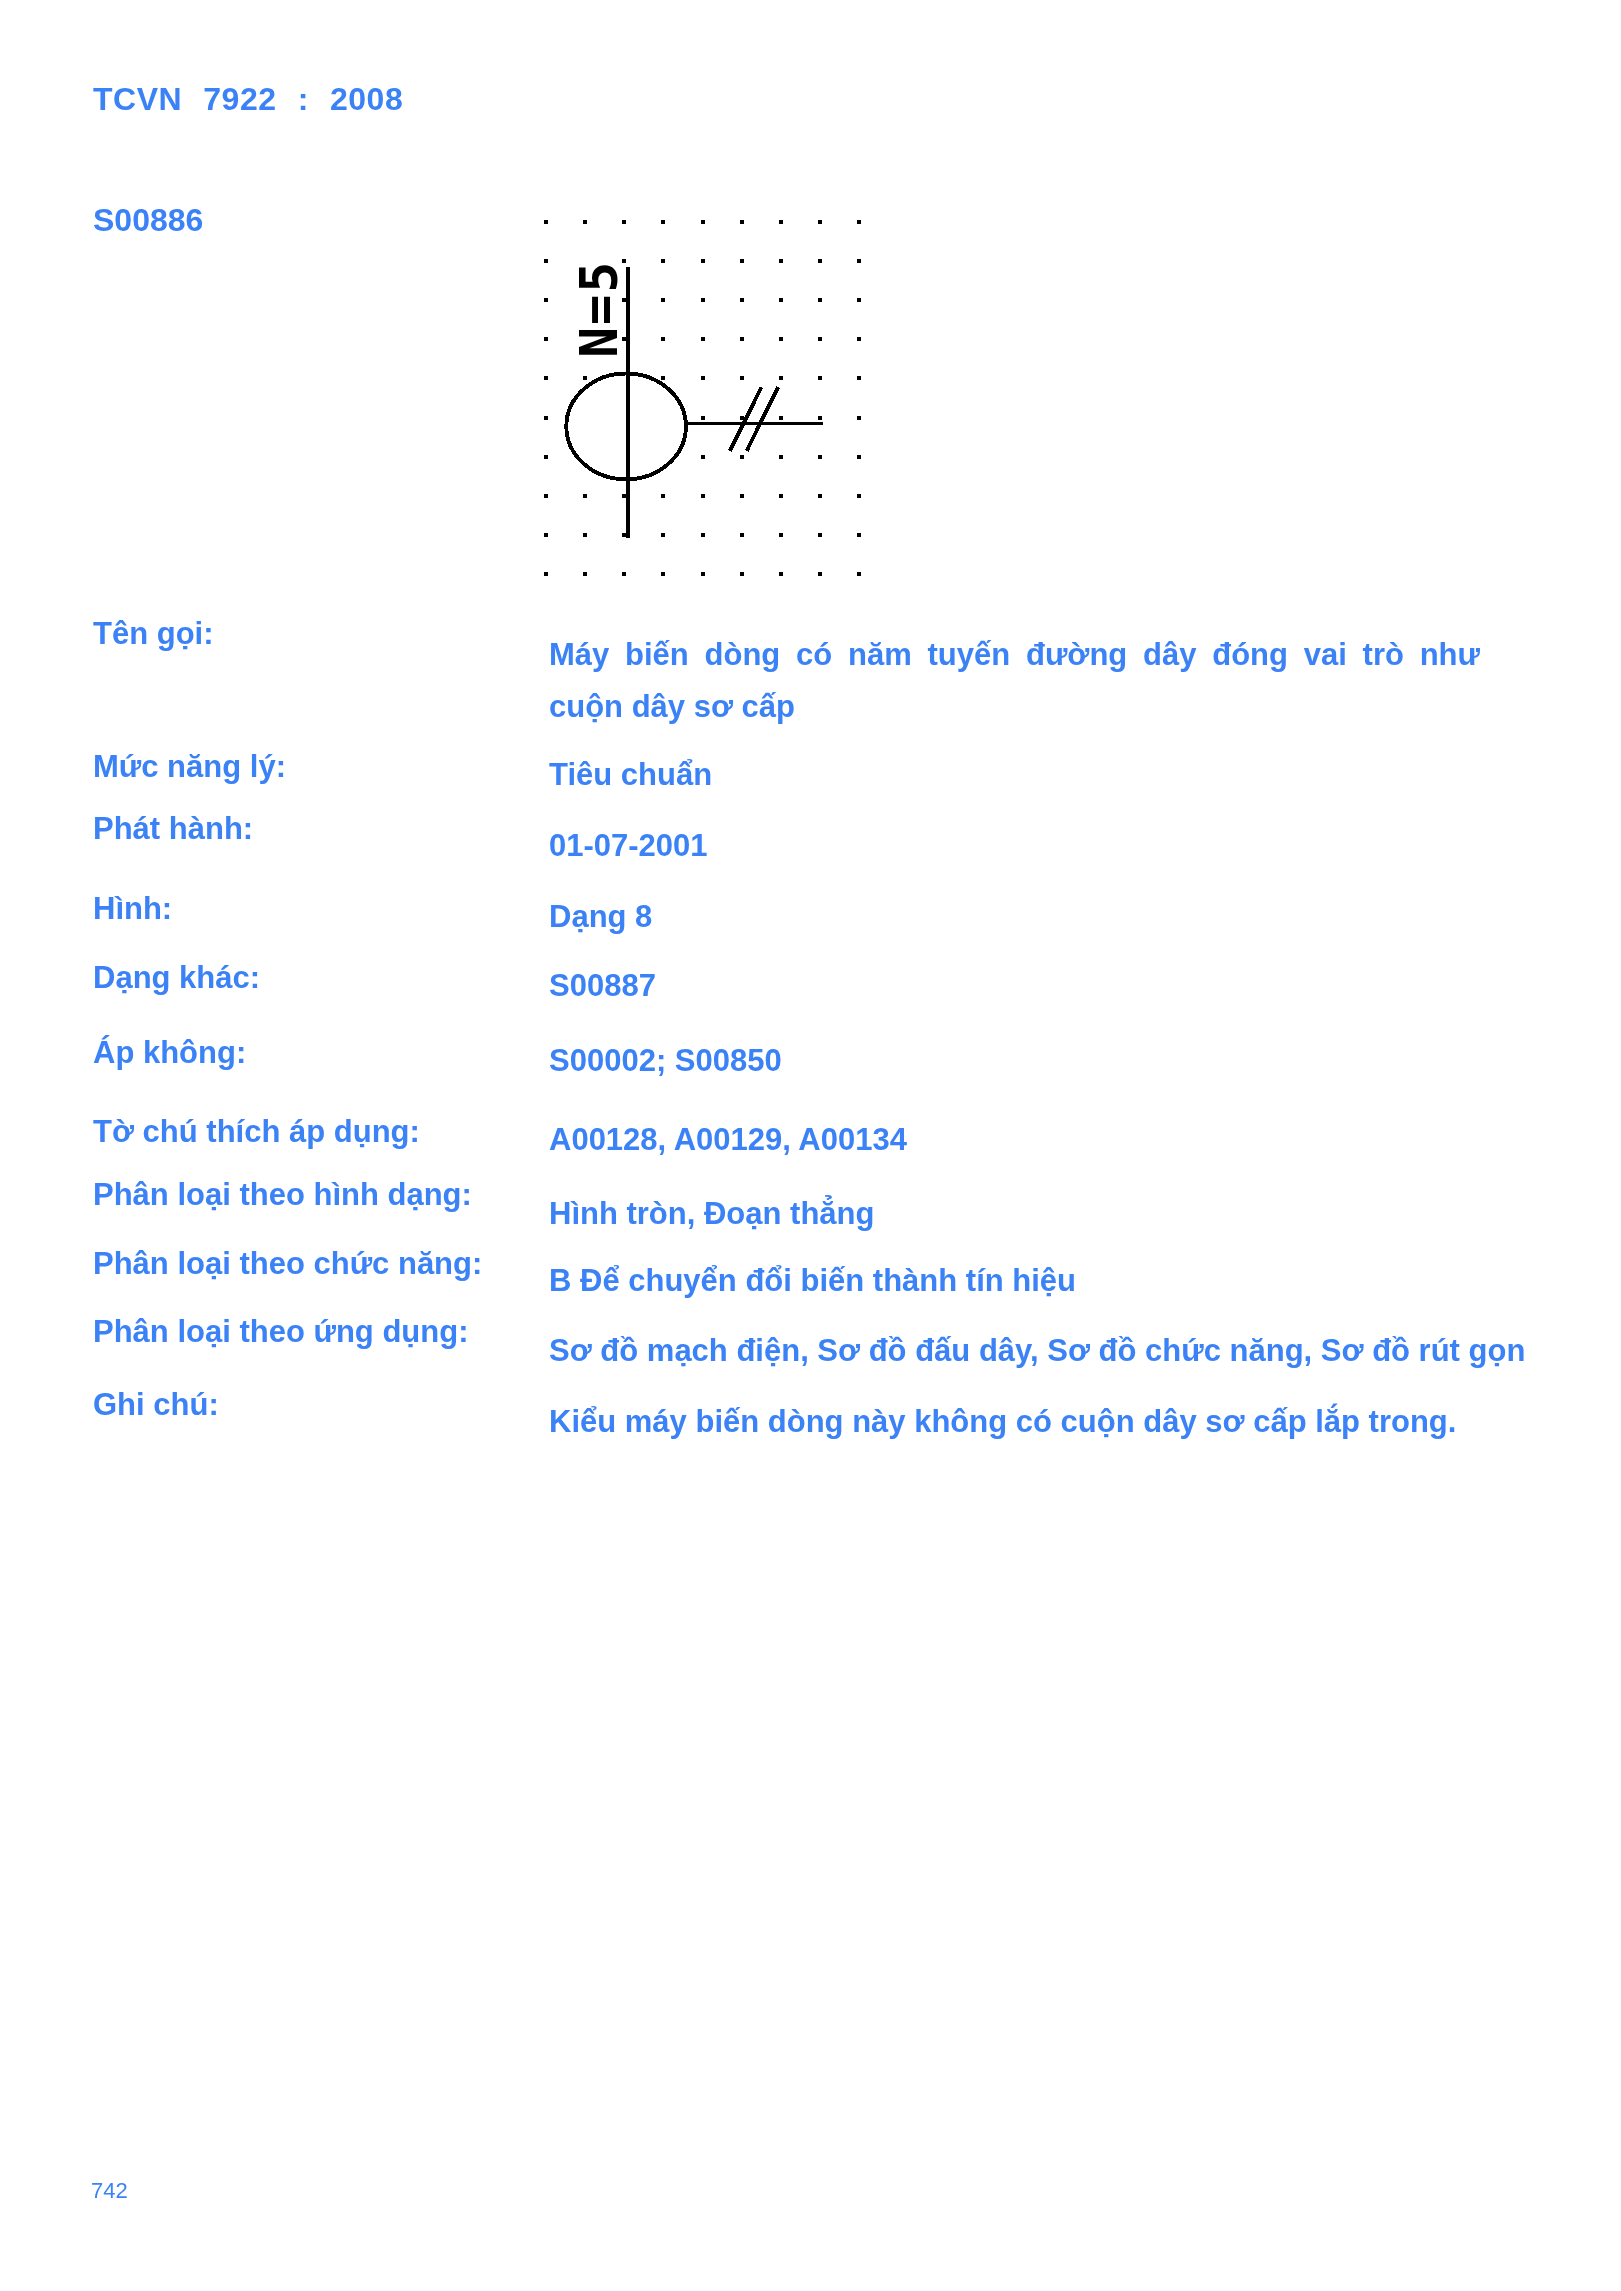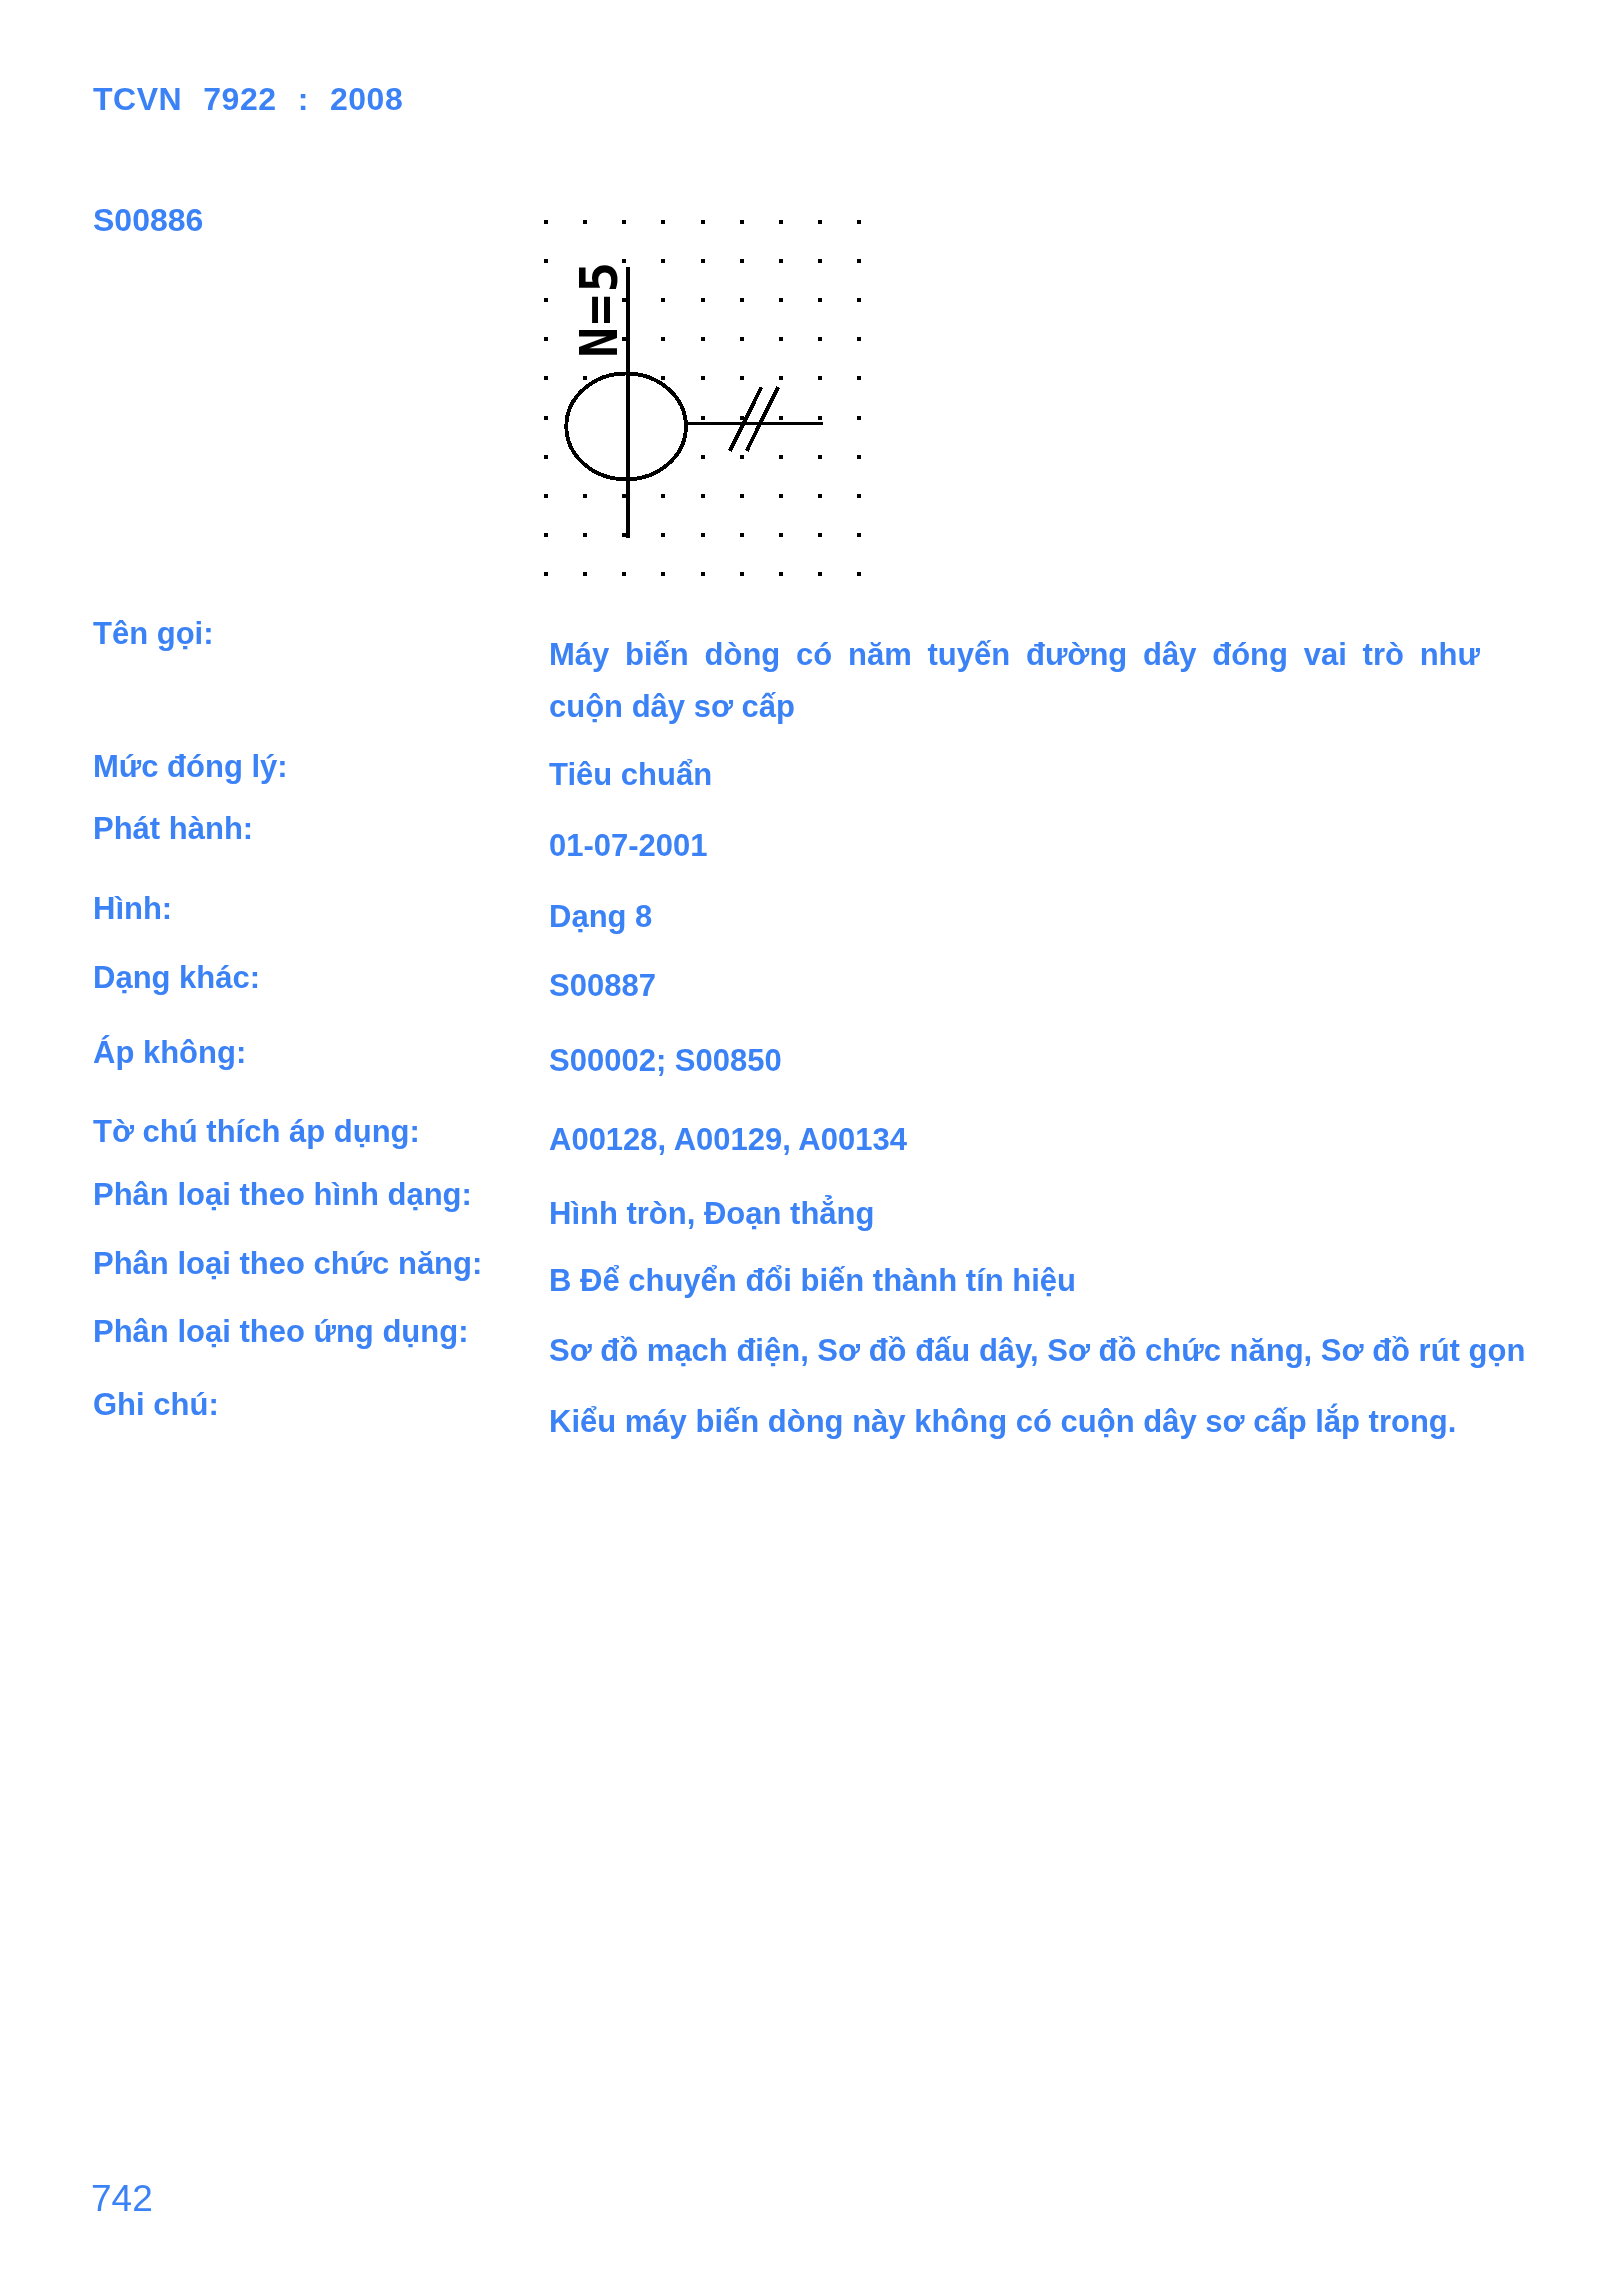--- a/index.html
+++ b/index.html
@@ -44,21 +44,21 @@
   .r3{top:891px}
   .r4{top:960px}
   .r5{top:1035px}
   .r6{top:1114px}
   .r7{top:1177px} .r7 .value{top:10.8px}
   .r8{top:1246px} .r8 .value{top:8.8px}
   .r9{top:1314px} .r9 .value{top:10.8px}
   .r10{top:1387px}.r10 .value{top:8.8px}
   .page-number{
     position:absolute;left:91px;top:2178px;
-    font-size:37px;
+    font-size:22px;
   }
   .sym-text{
     font-family:"DejaVu Sans Mono", monospace;
     font-weight:bold;font-size:52px;letter-spacing:2px;
   }
 </style>
 </head>
 <body>
 
 <div class="page">
@@ -177,21 +177,21 @@
       <text class="sym-text" transform="translate(85,160) rotate(-90)" fill="#000">N=5</text>
     </svg>
   </div>
 
   <div class="fields">
     <div class="row r0">
       <div class="label">Tên gọi:</div>
       <div class="value wrap">Máy biến dòng có năm tuyến đường dây đóng vai trò như cuộn dây sơ cấp</div>
     </div>
     <div class="row r1">
-      <div class="label">Mức đóng lý:</div>
+      <div class="label">Mức năng lý:</div>
       <div class="value">Tiêu chuẩn</div>
     </div>
     <div class="row r2">
       <div class="label">Phát hành:</div>
       <div class="value">01-07-2001</div>
     </div>
     <div class="row r3">
       <div class="label">Hình:</div>
       <div class="value">Dạng 8</div>
     </div>

